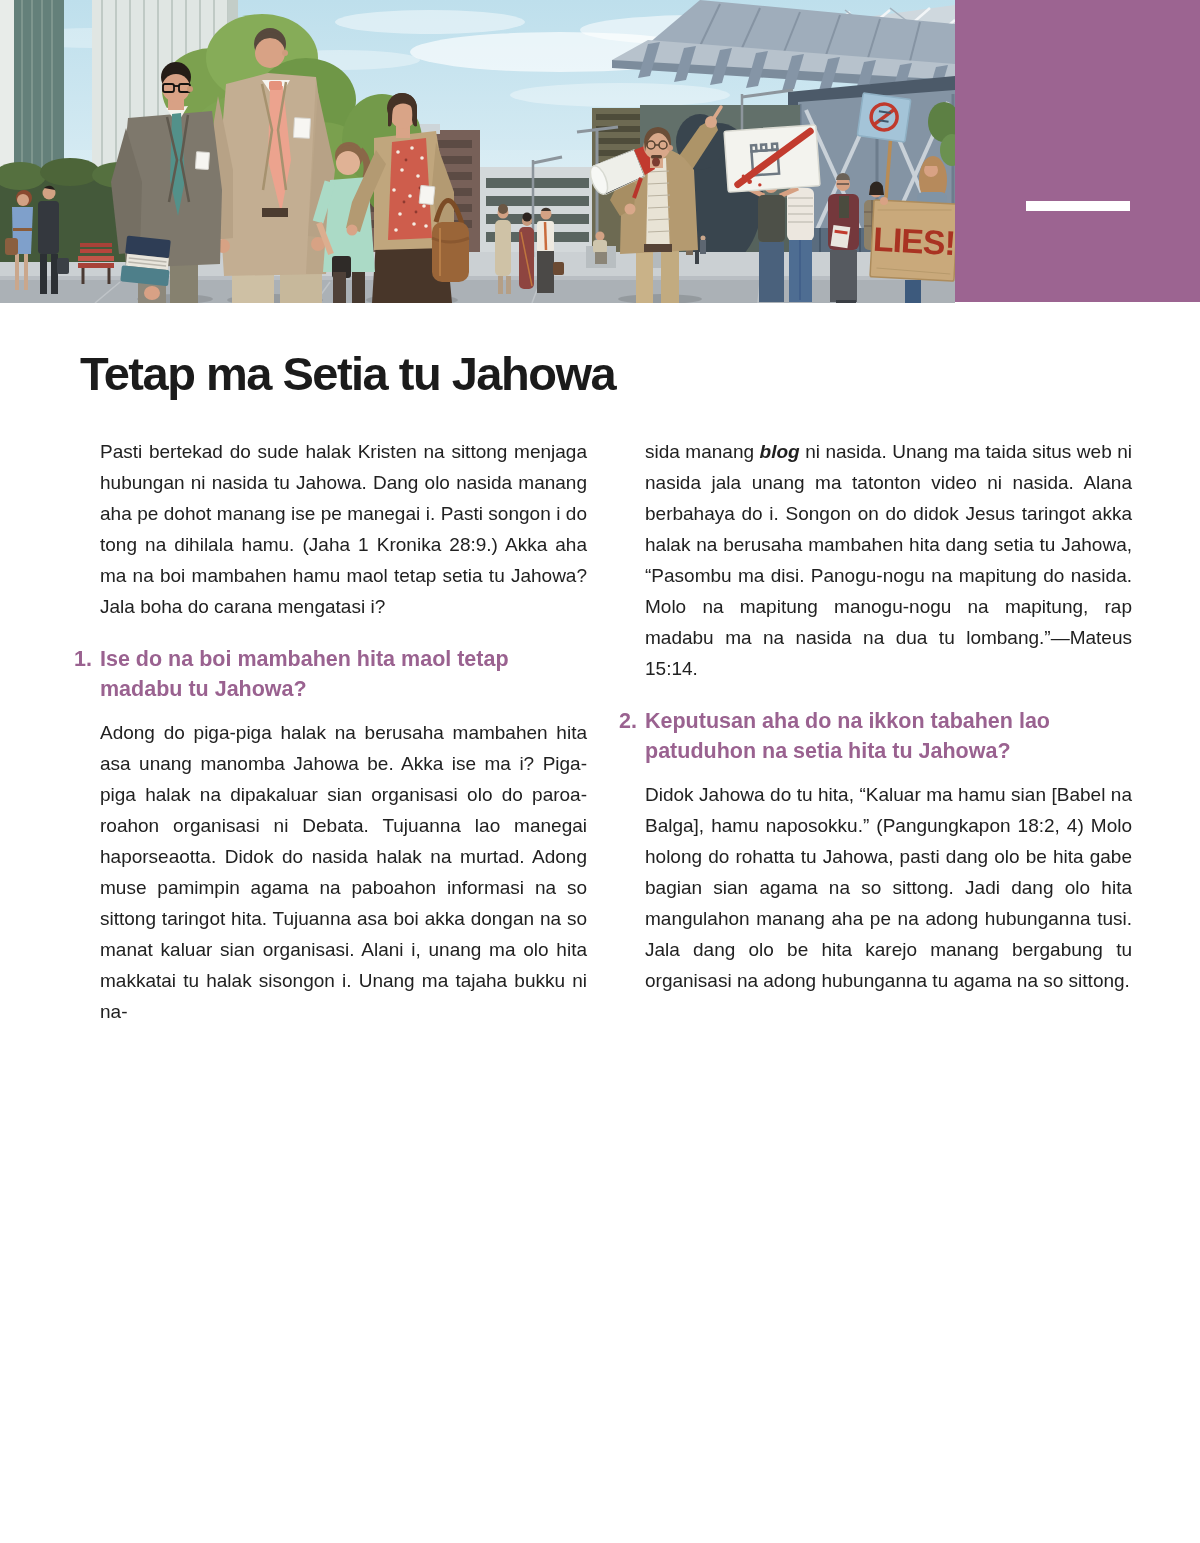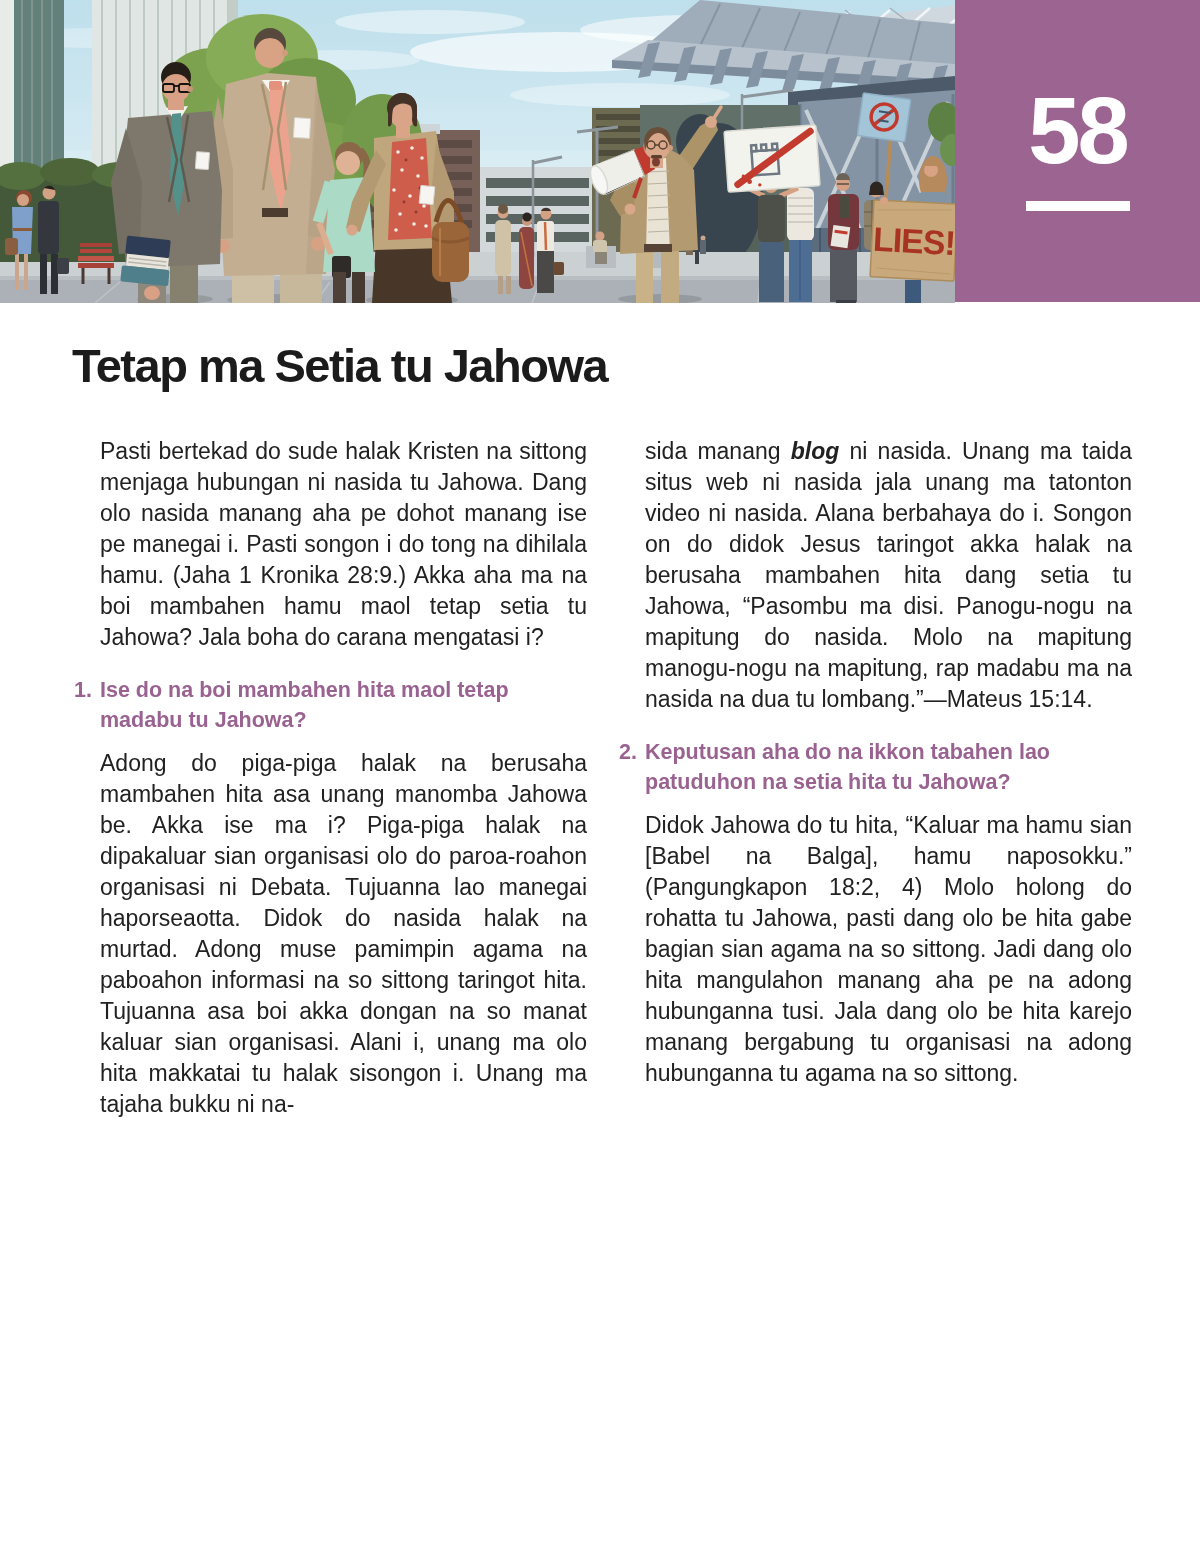--- a/index.html
+++ b/index.html
@@ -9,29 +9,29 @@
   }
   .hero{position:absolute;left:0;top:0;width:955px;height:303px;overflow:hidden;}
   .hero svg{display:block;}
   .badge{position:absolute;left:955px;top:0;width:245px;height:302px;background:#9c6491;}
   .badge-num{
     position:absolute;top:84px;left:0;width:100%;text-align:center;
     font-size:94px;font-weight:700;color:#ffffff;letter-spacing:-3px;line-height:1;
   }
   .badge-bar{position:absolute;top:201px;left:50%;transform:translateX(-50%);width:104px;height:10px;background:#ffffff;}
   .title{
-    position:absolute;left:72px;top:338px;margin:0;
+    position:absolute;left:72px;top:338px;margin:8px;
     font-size:47px;font-weight:700;letter-spacing:-1.5px;color:#1b1b1b;
   }
   .col{position:absolute;top:436px;width:513px;}
   .col-left{left:74px;}
   .col-right{left:619px;}
   .body-p{
     margin:0 0 22px 26px;text-align:justify;
-    font-size:23px;line-height:31px;color:#212121;
+    font-size:19px;line-height:31px;color:#212121;
   }
   .question{
     display:flex;margin:0 0 13px 0;color:#9a6290;
     font-weight:700;font-size:21.5px;line-height:30px;
   }
   .q-num{width:26px;flex:none;}
   .q-text{flex:1;}
   .seg-bold{font-weight:400;}
   .seg-italic{font-style:italic;font-weight:bold;}
 </style>
@@ -538,21 +538,20 @@
     </g>
     <g>
       <path d="M376,150 L352,202 L346,228 L360,232 L370,200 L386,164 Z" fill="#b39a72"></path>
       <circle cx="352" cy="230" r="5.5" fill="#d9a487"></circle>
     </g>
   </g>
 </svg>
 </div>
 
 <div class="badge">
-  <div class="badge-num">58</div>
   <div class="badge-bar"></div>
 </div>
 
 <h1 class="title">Tetap ma Setia tu Jahowa</h1>
 
 <div class="col col-left">
   <p class="body-p">Pasti bertekad do sude halak Kristen na sittong menjaga hubungan ni nasida tu Jahowa. Dang olo nasida manang aha pe dohot manang ise pe manegai i. Pasti songon i do tong na dihilala hamu. (Jaha 1 Kronika 28:9.) Akka aha ma na boi mambahen hamu maol tetap setia tu Jahowa? Jala boha do carana mengatasi i?</p>
   <div class="question">
     <span class="q-num">1.</span>
     <span class="q-text">Ise do na boi mambahen hita maol tetap madabu tu Jahowa?</span>

